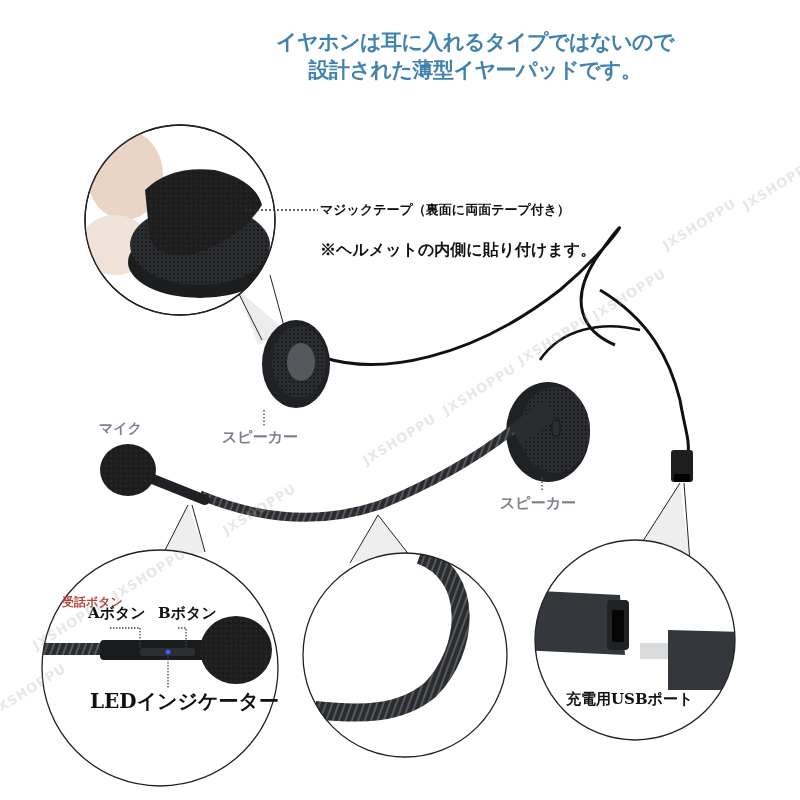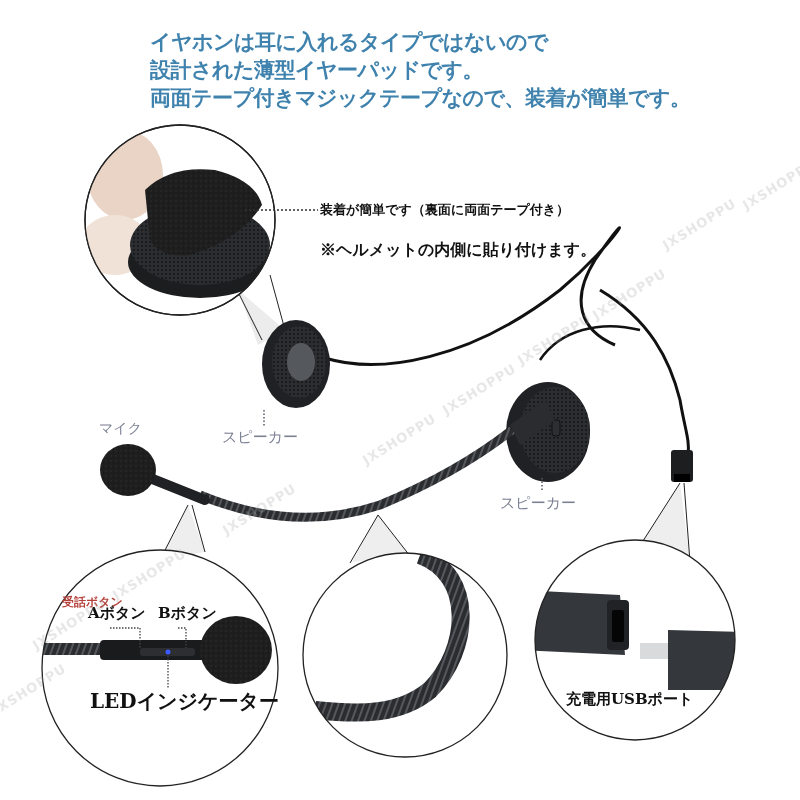--- a/index.html
+++ b/index.html
@@ -1,20 +1,20 @@
 <!DOCTYPE html>
 <html><head>
   <meta charset="utf-8">
   <style>
     html, body { margin:0; padding:0; background:#ffffff; }
     body { width:800px; height:800px; position:relative; overflow:hidden; font-family:"DejaVu Sans", sans-serif; }
-    .abs { position:absolute; }
+    .abs { position:absolute;font-weight:bold; }
 
     
-    .headline { position:absolute; left:150px; top:28px; width:650px; text-align:left; z-index:5; }
+    .headline { position:absolute; left:150px; top:28px; width:650px; text-align:center; z-index:5; }
     .headline .line { font-family:"DejaVu Sans", sans-serif; font-weight:bold; color:#3f82ad; font-size:21px; line-height:28px; white-space:nowrap; letter-spacing:-0.5px;
       text-shadow: 0 0 2px #fff, 0 0 3px #fff; }
 
     
     .serif { font-family:"DejaVu Serif", serif; font-weight:bold; color:#111; white-space:nowrap; }
     .gray-label { font-family:"DejaVu Sans", sans-serif; color:#7a7f92; font-size:15px; white-space:nowrap; }
 
     .watermark { position:absolute; font-family:"DejaVu Sans", sans-serif; font-weight:bold; font-size:13px; color:rgba(170,170,170,0.28);
       transform:rotate(-32deg); transform-origin:left top; white-space:nowrap; letter-spacing:1px; z-index:2; pointer-events:none; }
 
@@ -154,24 +154,23 @@
 <div class="watermark" style="left:220px;top:525px;">JXSHOPPU</div>
 <div class="watermark" style="left:110px;top:590px;">JXSHOPPU</div>
 <div class="watermark" style="left:30px;top:640px;">JXSHOPPU</div>
 <div class="watermark" style="left:660px;top:240px;">JXSHOPPU</div>
 <div class="watermark" style="left:740px;top:200px;">JXSHOPPU</div>
 <div class="watermark" style="left:-10px;top:705px;">JXSHOPPU</div>
 
 <div class="headline">
   <div class="line">イヤホンは耳に入れるタイプではないので</div>
   <div class="line">設計された薄型イヤーパッドです。</div>
-  <div class="line" style="margin-left:0px;">両面テープ付きマジックテープなので、装着が簡単です。</div>
 </div>
 
-<div class="abs serif" style="left:320px;top:201px;font-size:13px;">装着が簡単です（裏面に両面テープ付き）</div>
+<div class="abs serif" style="left:320px;top:201px;font-size:13px;">マジックテープ（裏面に両面テープ付き）</div>
 <div class="abs serif" style="left:320px;top:240px;font-size:16px;">※ヘルメットの内側に貼り付けます。</div>
 
 <div class="abs gray-label" style="left:222px;top:428px;">スピーカー</div>
 <div class="abs gray-label" style="left:500px;top:494px;">スピーカー</div>
 <div class="abs gray-label" style="left:99px;top:420px;font-size:14px;">マイク</div>
 
 <div class="abs serif" style="left:62px;top:594px;font-size:12px;color:#b5413b;">受話ボタン</div>
 <div class="abs serif" style="left:88px;top:604px;font-size:15px;">Aボタン</div>
 <div class="abs serif" style="left:158px;top:604px;font-size:15px;text-align:center;">Bボタン</div>
 <div class="abs serif" style="left:90px;top:688px;font-size:20px;">LEDインジケーター</div>

